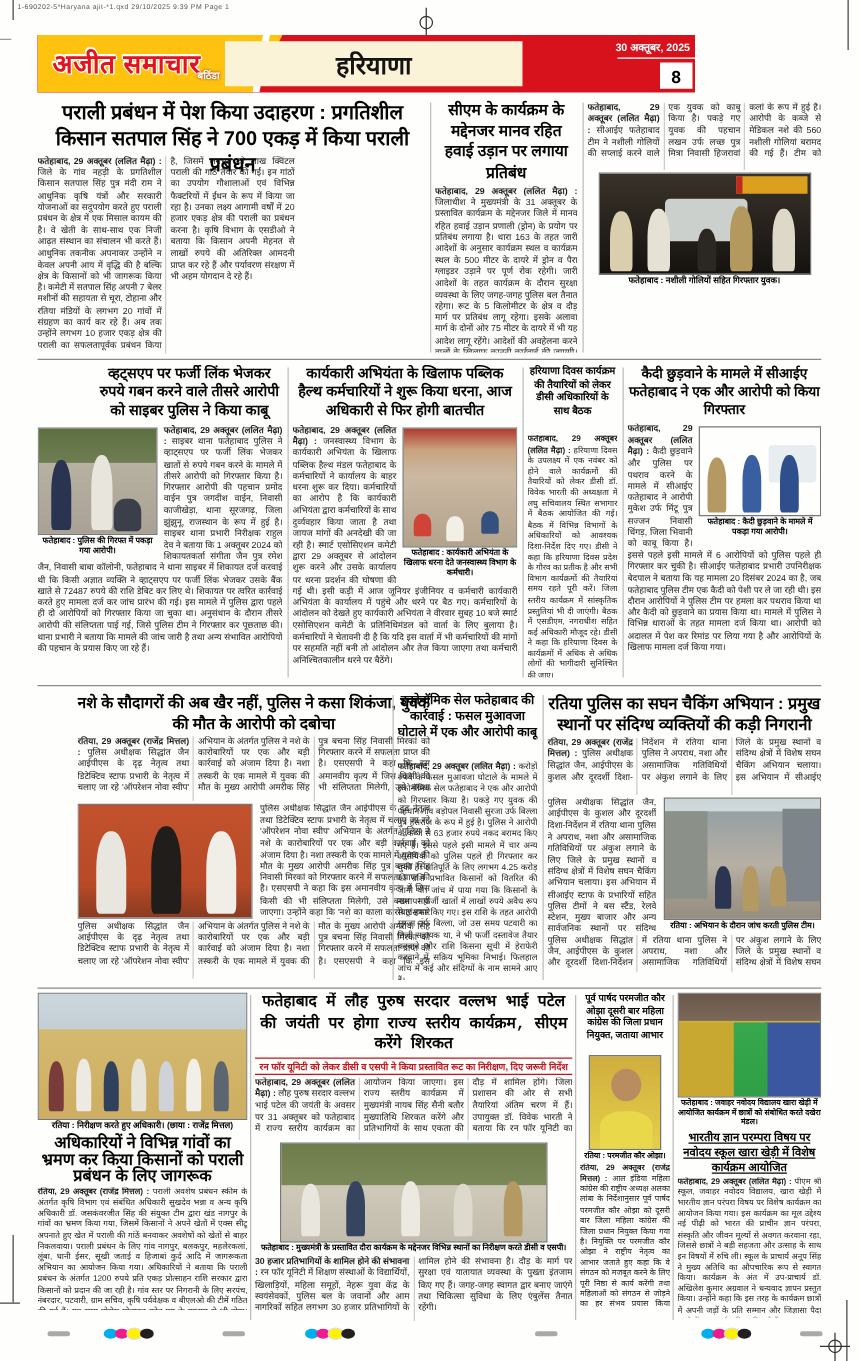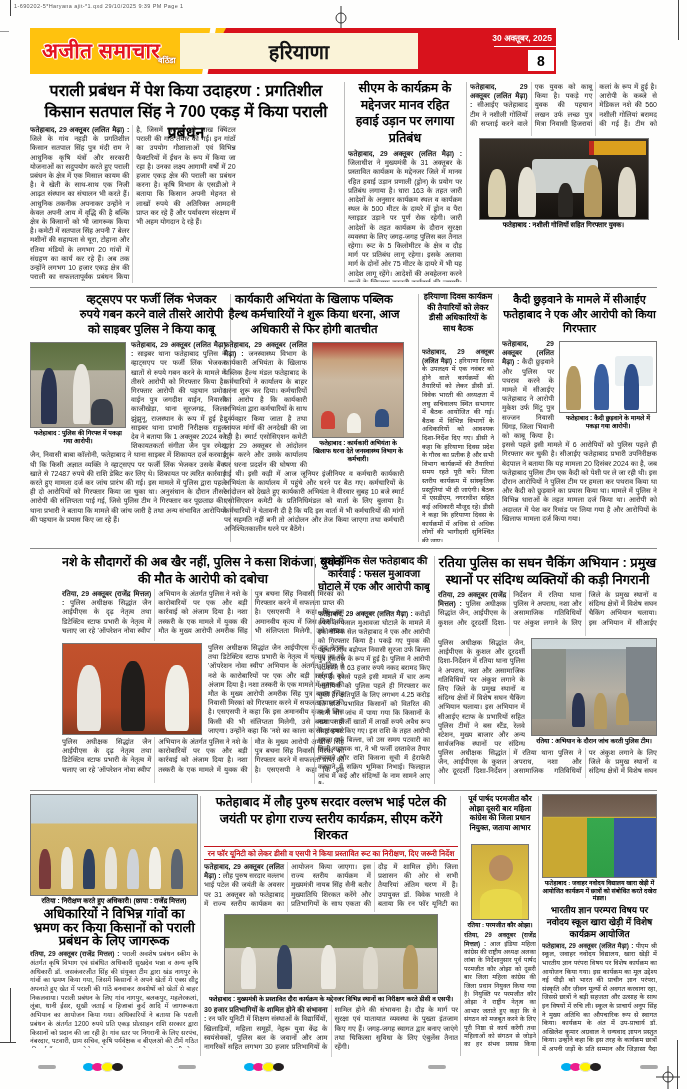--- a/index.html
+++ b/index.html
@@ -127,21 +127,21 @@
         </div>
         <div class="cap" style="font-size:6.4px;">फतेहाबाद : पुलिस की गिरफ्त में पकड़ा गया आरोपी।</div>
       </div>
       <span class="dl">फतेहाबाद, 29 अक्तूबर (ललित मैढ़ा) :</span>
       <span>साइबर थाना फतेहाबाद पुलिस ने व्हाट्सएप पर फर्जी लिंक भेजकर खातों से रुपये गबन करने के मामले में तीसरे आरोपी को गिरफ्तार किया है। गिरफ्तार आरोपी की पहचान प्रमोद वाईन पुत्र जगदीश वाईन, निवासी काजीखेड़ा, थाना सूरजगढ़, जिला झुंझुनू, राजस्थान के रूप में हुई है। साइबर थाना प्रभारी निरीक्षक राहुल देव ने बताया कि 1 अक्तूबर 2024 को शिकायतकर्ता संगीता जैन पुत्र रमेश जैन, निवासी बाबा कॉलोनी, फतेहाबाद ने थाना साइबर में शिकायत दर्ज करवाई थी कि किसी अज्ञात व्यक्ति ने व्हाट्सएप पर फर्जी लिंक भेजकर उसके बैंक खाते से 72487 रुपये की राशि डेबिट कर लिए थे। शिकायत पर त्वरित कार्रवाई करते हुए मामला दर्ज कर जांच प्रारंभ की गई। इस मामले में पुलिस द्वारा पहले ही दो आरोपियों को गिरफ्तार किया जा चुका था। अनुसंधान के दौरान तीसरे आरोपी की संलिप्तता पाई गई, जिसे पुलिस टीम ने गिरफ्तार कर पूछताछ की। थाना प्रभारी ने बताया कि मामले की जांच जारी है तथा अन्य संभावित आरोपियों की पहचान के प्रयास किए जा रहे हैं।</span>
     </div>
   </section>
 
   <div class="vrule" style="left:230px;top:294px;height:248px;"></div>
 
-  <section class="art" style="left:224px;top:292px;width:180px;height:252px;">
+  <section class="art" style="left:234px;top:292px;width:180px;height:252px;">
     <div class="hl" style="font-size:11.5px;line-height:15px;height:45px;">कार्यकारी अभियंता के खिलाफ पब्लिक हैल्थ कर्मचारियों ने शुरू किया धरना, आज अधिकारी से फिर होगी बातचीत</div>
     <div class="bd" style="height:202px;margin-top:3px;">
       <div style="float:right;width:92px;margin:2px 0 2px 5px;">
         <div class="photo" style="width:92px;height:96px;background:linear-gradient(180deg,#b23a30 0%,#c8a37e 18%,#cbb9a2 40%,#b3a28c 100%);">
           <div class="fig" style="left:8px;bottom:8px;width:14px;height:18px;background:#d04438;"></div>
           <div class="fig" style="left:34px;bottom:4px;width:14px;height:20px;background:#f2efe6;"></div>
           <div class="fig" style="left:62px;bottom:10px;width:14px;height:18px;background:#34507e;"></div>
         </div>
         <div class="cap" style="font-size:6.4px;">फतेहाबाद : कार्यकारी अभियंता के खिलाफ धरना देते जनस्वास्थ्य विभाग के कर्मचारी।</div>
       </div>
@@ -256,21 +256,21 @@
     <div class="hl" style="font-size:13px;line-height:13.5px;height:41px;margin-top:2px;">अधिकारियों ने विभिन्न गांवों का भ्रमण कर किया किसानों को पराली प्रबंधन के लिए जागरूक</div>
     <div class="bd" style="height:98px;margin-top:2px;font-size:6.6px;line-height:8.7px;">
       <span class="dl">रतिया, 29 अक्तूबर (राजेंद्र मित्तल) :</span>
       <span>पराली अवशेष प्रबंधन स्कीम के अंतर्गत कृषि विभाग एवं संबंधित अधिकारी सुखदेव भन्ना व अन्य कृषि अधिकारी डॉ. जसकंवरजीत सिंह की संयुक्त टीम द्वारा खंड नागपुर के गांवों का भ्रमण किया गया, जिसमें किसानों ने अपने खेतों में एक्स सीटू अपनाते हुए खेत में पराली की गांठें बनवाकर अवशेषों को खेतों से बाहर निकलवाया। पराली प्रबंधन के लिए गांव नागपुर, बलकपुर, महलेरकलां, लूंबा, धानी ईसर, सूखी जताई व हिजाबां कुर्द आदि में जागरूकता अभियान का आयोजन किया गया। अधिकारियों ने बताया कि पराली प्रबंधन के अंतर्गत 1200 रुपये प्रति एकड़ प्रोत्साहन राशि सरकार द्वारा किसानों को प्रदान की जा रही है। गांव स्तर पर निगरानी के लिए सरपंच, नंबरदार, पटवारी, ग्राम सचिव, कृषि पर्यवेक्षक व बीएलओ की टीमें गठित की गई हैं। यह सारा प्रोसेस मोबाइल फोन एप के माध्यम से भी होगा। प्रत्येक अधिकारी को 50-50 किसानों तथा ऐसे ब्लॉक में 100-100 किसानों की सूची उपलब्ध करवाई गई है। किसानों से आह्वान किया गया कि वे संबंधित अधिकारी से संपर्क कर सब्सिडी व योजना का लाभ उठाएं।</span>
     </div>
   </section>
 
   <div class="vrule" style="left:200px;top:796px;height:260px;"></div>
 
   <section class="art" style="left:204px;top:794px;width:254px;height:264px;">
-    <div class="hl" style="font-size:12.5px;line-height:16.5px;height:50px;">फतेहाबाद में लौह पुरुष सरदार वल्लभ भाई पटेल की जयंती पर होगा राज्य स्तरीय कार्यक्रम, सीएम करेंगे शिरकत</div>
+    <div class="hl" style="font-size:12.5px;line-height:16.5px;height:50px;font-family:Liberation Mono, monospace;">फतेहाबाद में लौह पुरुष सरदार वल्लभ भाई पटेल की जयंती पर होगा राज्य स्तरीय कार्यक्रम, सीएम करेंगे शिरकत</div>
     <div class="sub">रन फॉर यूनिटी को लेकर डीसी व एसपी ने किया प्रस्तावित रूट का निरीक्षण, दिए जरूरी निर्देश</div>
     <div class="bd c3" style="height:50px;">
       <span class="dl">फतेहाबाद, 29 अक्तूबर (ललित मैढ़ा) :</span>
       <span>लौह पुरुष सरदार वल्लभ भाई पटेल की जयंती के अवसर पर 31 अक्तूबर को फतेहाबाद में राज्य स्तरीय कार्यक्रम का आयोजन किया जाएगा। इस राज्य स्तरीय कार्यक्रम में मुख्यमंत्री नायब सिंह सैनी बतौर मुख्यातिथि शिरकत करेंगे और प्रतिभागियों के साथ एकता की दौड़ में शामिल होंगे। जिला प्रशासन की ओर से सभी तैयारियां अंतिम चरण में हैं। उपायुक्त डॉ. विवेक भारती ने बताया कि रन फॉर यूनिटी का शुभारंभ सुबह 7 बजे व्यायाम पंचना भवन से होगा और समापन एग्स बलिया परिसर में किया जाएगा। मूल कार्यक्रम स्थल पर सांस्कृतिक कार्यक्रम भी होंगे।</span>
     </div>
     <div class="photo" style="width:214px;height:80px;margin:2px auto 0;background:linear-gradient(180deg,#6e7c4c 0%,#7b8858 42%,#cfc9ba 43%,#c2bcac 100%);">
       <div class="fig" style="left:16px;bottom:4px;width:15px;height:42px;background:#e9e6de;"></div>
       <div class="fig" style="left:52px;bottom:4px;width:15px;height:44px;background:#36445f;"></div>
       <div class="fig" style="left:96px;bottom:4px;width:15px;height:44px;background:#ece9e0;"></div>
       <div class="fig" style="left:138px;bottom:4px;width:15px;height:42px;background:#ded9cd;"></div>
@@ -300,21 +300,21 @@
 
   <div class="vrule" style="left:538px;top:796px;height:260px;"></div>
 
   <section class="art" style="left:542px;top:794px;width:115px;height:264px;">
     <div class="photo" style="width:115px;height:84px;background:linear-gradient(180deg,#6a584a 0%,#7b685a 26%,#cdb13a 27%,#cdb13a 100%);">
       <div style="position:absolute;left:0;top:23px;width:44px;height:61px;background:#c9a832;"></div>
       <div style="position:absolute;right:0;top:23px;width:44px;height:61px;background:#3a57a0;"></div>
       <div style="position:absolute;left:44px;top:23px;width:27px;height:61px;background:linear-gradient(180deg,#37a84e 0%,#2f9e46 100%);"></div>
     </div>
     <div class="cap" style="font-size:6.2px;line-height:7.6px;">फतेहाबाद : जवाहर नवोदय विद्यालय खारा खेड़ी में आयोजित कार्यक्रम में छात्रों को संबोधित करते दखेरा मंडल।</div>
-    <div class="hl" style="font-size:9px;line-height:12px;height:36px;margin-top:2px;">भारतीय ज्ञान परम्परा विषय पर नवोदय स्कूल खारा खेड़ी में विशेष कार्यक्रम आयोजित</div>
+    <div class="hl" style="font-size:9px;line-height:12px;height:36px;margin-top:2px;text-decoration:underline;">भारतीय ज्ञान परम्परा विषय पर नवोदय स्कूल खारा खेड़ी में विशेष कार्यक्रम आयोजित</div>
     <div class="bd" style="height:112px;margin-top:2px;font-size:6.5px;line-height:8.6px;">
       <span class="dl">फतेहाबाद, 29 अक्तूबर (ललित मैढ़ा) :</span>
       <span>पीएम श्री स्कूल, जवाहर नवोदय विद्यालय, खारा खेड़ी में भारतीय ज्ञान परंपरा विषय पर विशेष कार्यक्रम का आयोजन किया गया। इस कार्यक्रम का मूल उद्देश्य नई पीढ़ी को भारत की प्राचीन ज्ञान परंपरा, संस्कृति और जीवन मूल्यों से अवगत करवाना रहा, जिससे छात्रों ने बड़ी सहजता और उत्साह के साथ इन विषयों में रुचि ली। स्कूल के प्राचार्य अनूप सिंह ने मुख्य अतिथि का औपचारिक रूप से स्वागत किया। कार्यक्रम के अंत में उप-प्राचार्य डॉ. अखिलेश कुमार अग्रवाल ने धन्यवाद ज्ञापन प्रस्तुत किया। उन्होंने कहा कि इस तरह के कार्यक्रम छात्रों में अपनी जड़ों के प्रति सम्मान और जिज्ञासा पैदा करने में महत्वपूर्ण भूमिका निभाते हैं।</span>
     </div>
   </section>
 
   <div class="dash" style="left:38px;top:1065px;"></div>
   <div class="colorbar" style="left:85px;top:1062px;">
     <span class="dot" style="background:#00aeef;"></span>
     <span class="dot" style="background:#ec1c8d;"></span>

